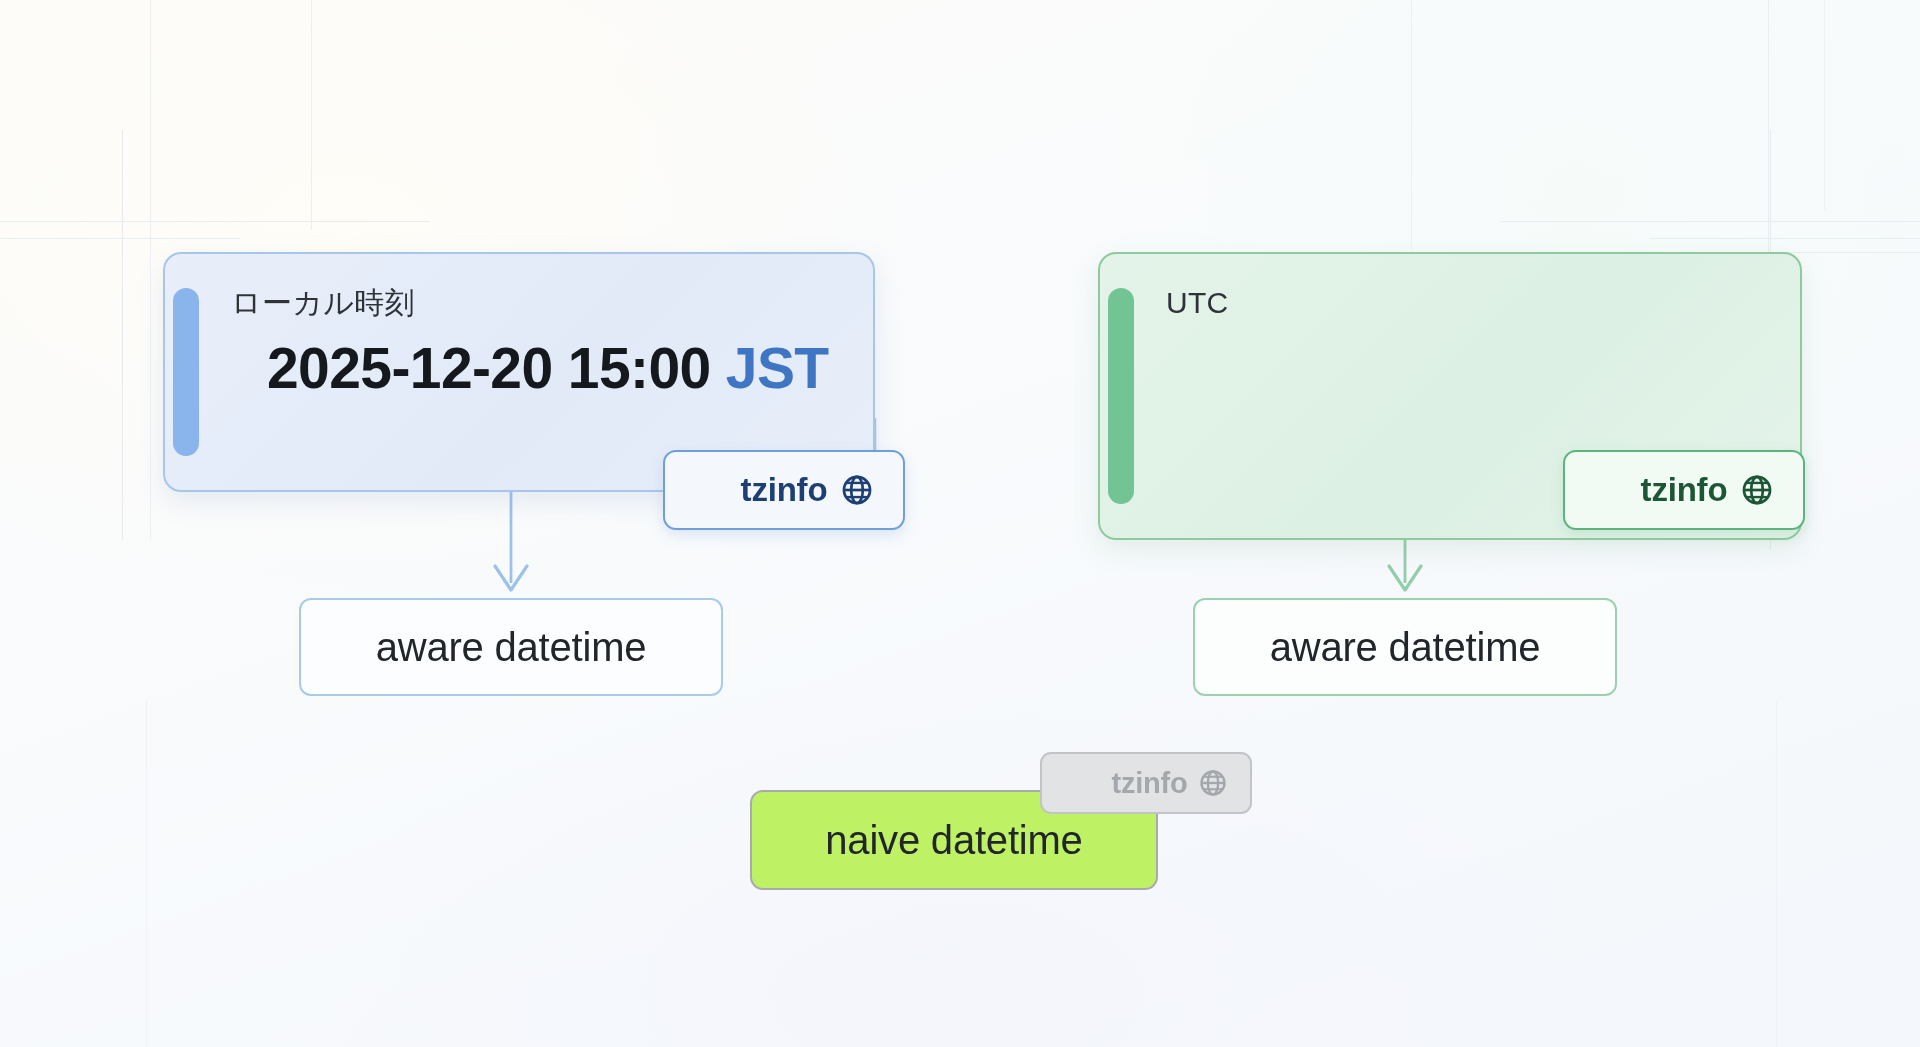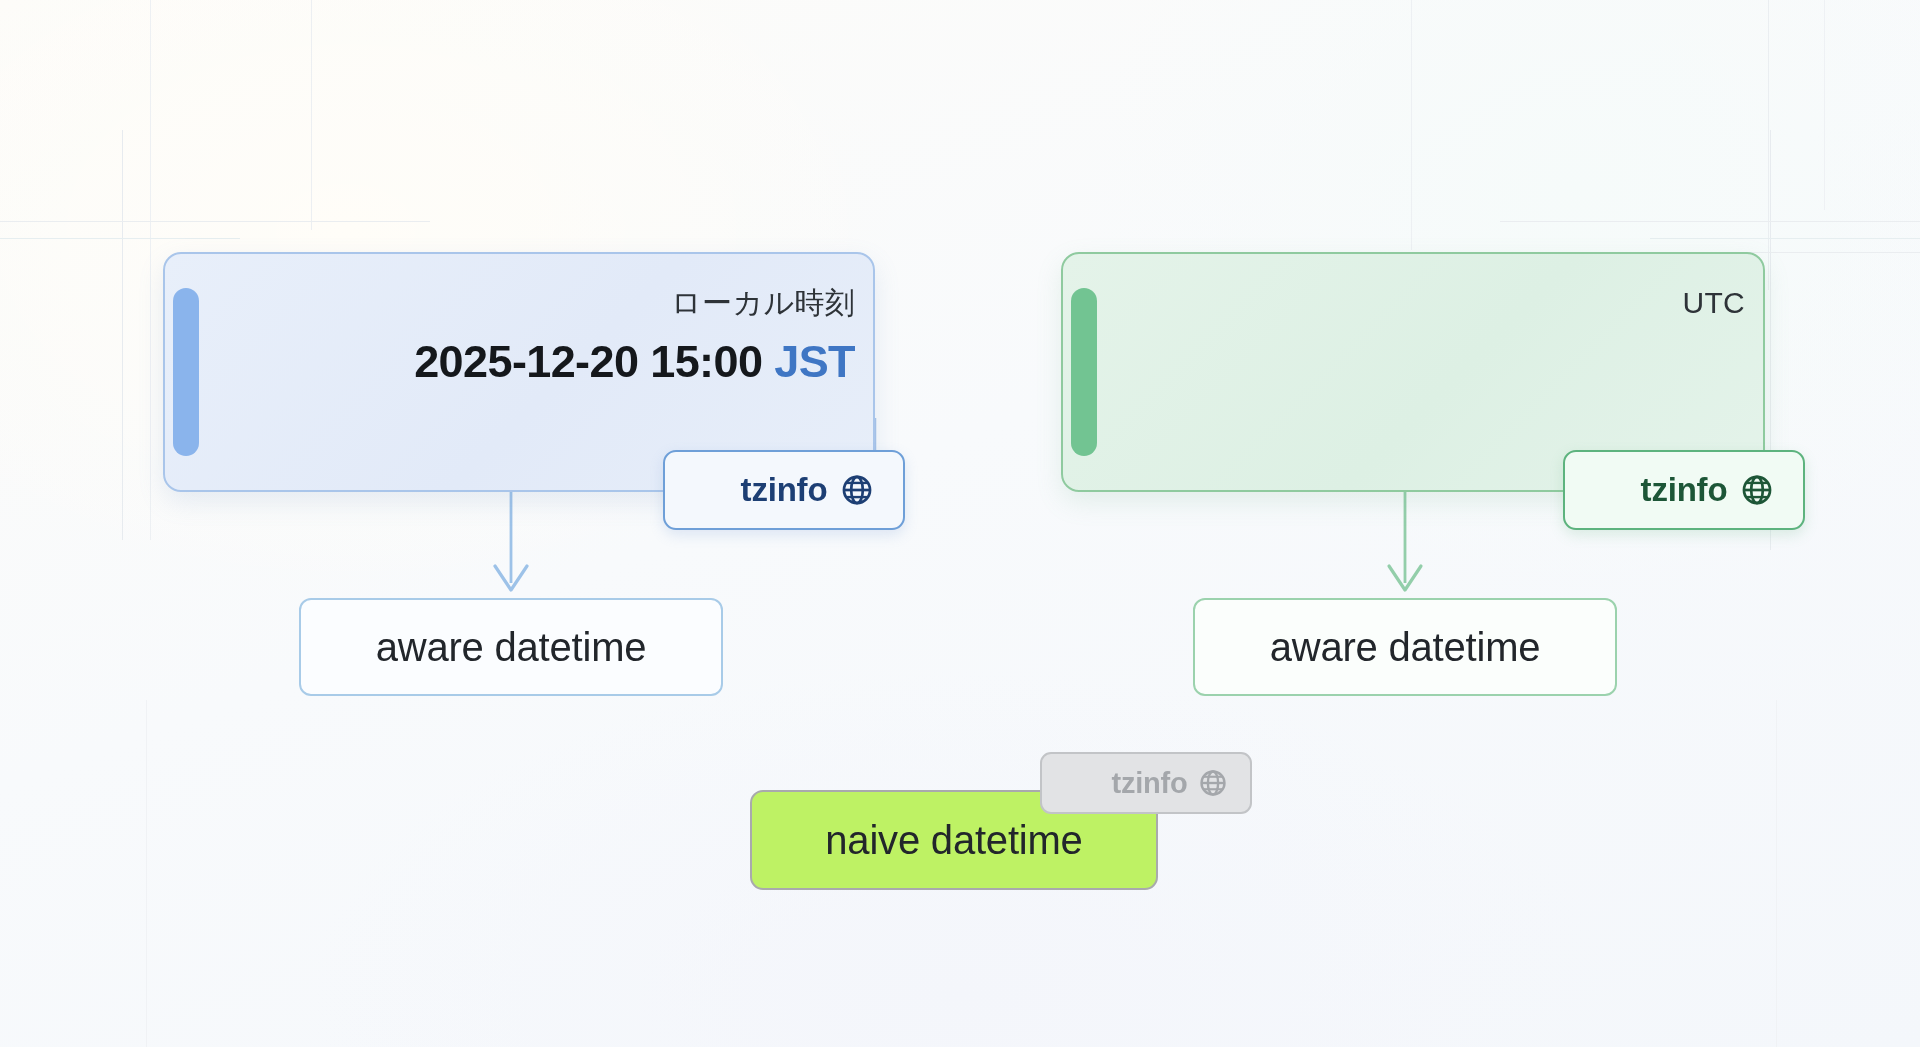--- a/index.html
+++ b/index.html
@@ -24,36 +24,36 @@
       radial-gradient(ellipse 800px 700px at 82% 18%, #f6fbfa 0%, rgba(246,251,250,0) 60%),
       radial-gradient(ellipse 1000px 500px at 50% 95%, #f4f6fb 0%, rgba(244,246,251,0) 65%),
       linear-gradient(160deg, #fdfcf9 0%, #f8fafc 45%, #f4f7fb 100%);
   }
   #bg-lines { position: absolute; inset: 0; }
   .gl { position: absolute; background: #e9eef2; }
   .gl.v { width: 1px; }
   .gl.h { height: 1px; }
 
   
-  #diagram { position: absolute; inset: 0; text-align: right; }
+  #diagram { position: absolute; inset: 0; }
 
   
   .time-card {
     position: absolute;
     border-radius: 18px;
     box-sizing: border-box;
   }
   .time-card.blue {
     left: 163px; top: 252px; width: 712px; height: 240px;
     background: linear-gradient(135deg, #e8effa 0%, #e2eaf8 55%, #e7eef9 100%);
     border: 2px solid #a9c5ea;
     box-shadow: 0 10px 26px rgba(120,150,200,0.16);
   }
   .time-card.green {
-    left: 1061px; top: 252px; width: 704px; height: 240px;
+    left: 1098px; top: 252px; width: 704px; height: 288px;
     background: linear-gradient(135deg, #e4f3e9 0%, #ddf0e4 55%, #e4f3ea 100%);
     border: 2px solid #8fca9f;
     box-shadow: 0 10px 26px rgba(120,180,140,0.16);
   }
   .accent-bar {
     position: absolute;
     left: 8px;
     top: 34px;
     bottom: 34px;
     width: 26px;
@@ -70,26 +70,27 @@
   }
   .card-label {
     font-size: 30px;
     color: #2e3338;
     letter-spacing: 0.3px;
     line-height: 1.1;
     white-space: nowrap;
   }
   .card-value {
     margin-top: 18px;
-    font-size: 45px;
+    font-size: 57px;
     font-weight: bold;
     color: #15181c;
     letter-spacing: -0.6px;
     line-height: 1.1;
     white-space: nowrap;
+    margin-left: 36px;
   }
   .tz-abbr { font-weight: bold; }
   .time-card.blue .tz-abbr { color: #3f76c4; }
   .time-card.green .tz-abbr { color: #2e8a54; }
 
   
   .tz-badge {
     position: absolute;
     display: flex;
     align-items: center;

